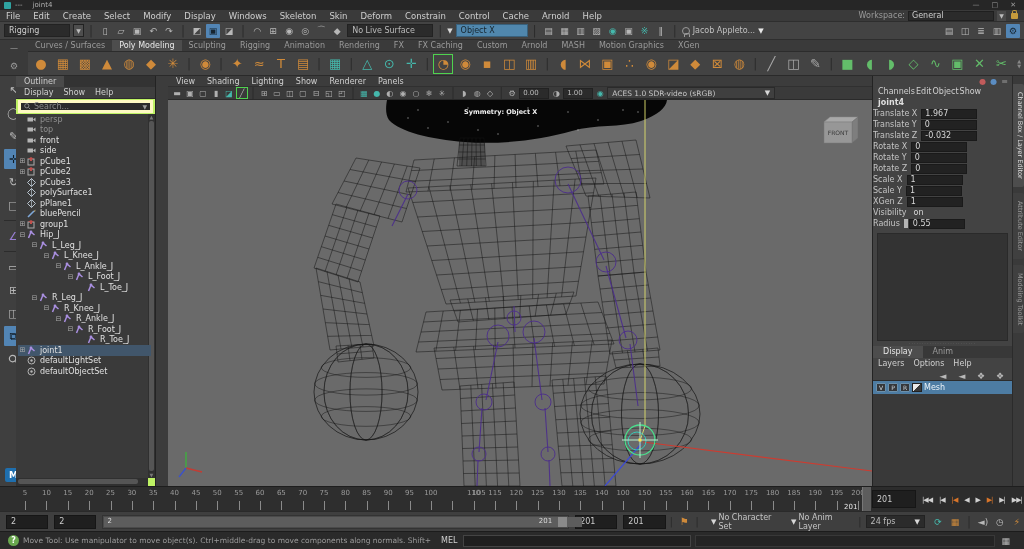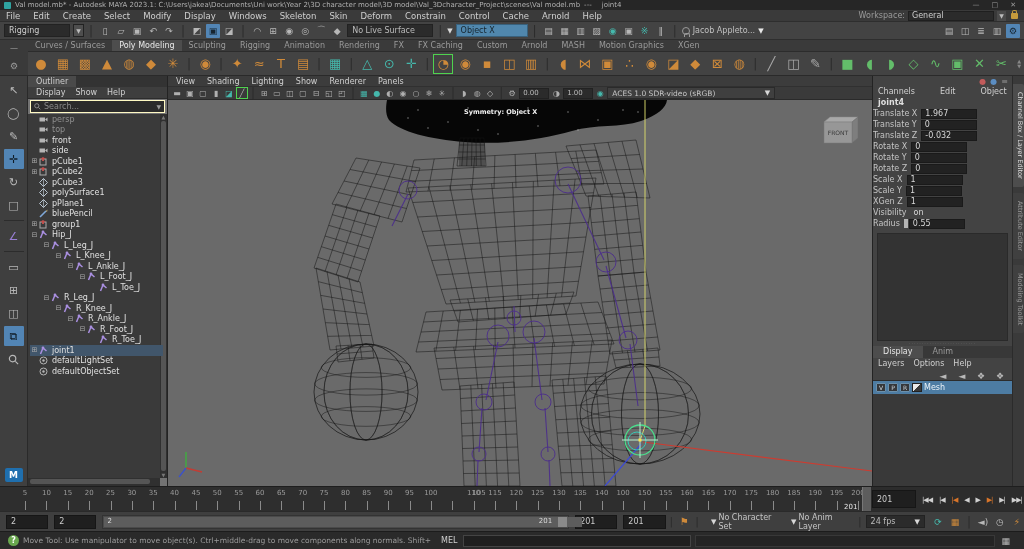--- a/index.html
+++ b/index.html
@@ -50,26 +50,26 @@
   .shelf .icon.gactive{border:1px solid #4fd24f;color:#cf8a3a;}
   .shelf-side{left:0;top:40px;width:28px;height:36px;background:#3a3a3a;border-bottom:1px solid #2a2a2a;display:flex;flex-direction:column;align-items:center;justify-content:space-around;color:#9a9a9a;}
   .shelf-scroll{margin-left:auto;display:flex;flex-direction:column;color:#888;font-size:5px;line-height:5px;}
   
   .toolbox{left:0;top:76px;width:28px;height:410px;background:#3f3f3f;border-right:1px solid #2a2a2a;display:flex;flex-direction:column;align-items:center;padding-top:4px;gap:3px;}
   .toolbox .icon{width:20px;height:20px;font-size:11px;}
   .toolbox .icon.active{background:#5285b5;color:#0f1c26;}
   .tb-div{width:20px;height:1px;background:#2c2c2c;margin:2px 0;}
   .mlogo{margin-top:auto;margin-bottom:4px;width:18px;height:14px;background:#1f6fae;color:#fff;font-size:9px;font-weight:bold;display:flex;align-items:center;justify-content:center;border-radius:2px;}
   
-  .outliner{left:28px;top:76px;width:140px;height:410px;background:#737373;border-right:1px solid #232323;display:flex;flex-direction:column;}
+  .outliner{left:16px;top:76px;width:140px;height:410px;background:#bef264;border-right:1px solid #232323;display:flex;flex-direction:column;}
   .ol-tabrow{height:11px;background:#333;display:flex;}
   .ol-tab{background:#4a4a4a;color:#ccc;font-size:8px;padding:0 8px;display:flex;align-items:center;}
   .ol-menus{height:12px;display:flex;gap:10px;align-items:center;padding:0 8px;background:#3e3e3e;border-bottom:1px solid #2c2c2c;}
   .ol-menus span{color:#cfcfcf;}
-  .ol-search{height:13px;margin:1px 2px;background:#2b2b2b;border:1px solid #fef9c3;display:flex;align-items:center;gap:3px;padding:0 3px;color:#8a8a8a;}
+  .ol-search{height:13px;margin:1px 2px;background:#2b2b2b;border:3px solid #fef9c3;display:flex;align-items:center;gap:3px;padding:0 3px;color:#8a8a8a;}
   .ol-search .sarrow{margin-left:auto;color:#999;font-size:6px;}
   .ol-list{flex:1;position:relative;background:#3a3a3a;overflow:hidden;}
   .ol-row{position:absolute;left:0;width:126px;height:10.5px;display:flex;align-items:center;font-size:8px;color:#e0e0e0;white-space:nowrap;}
   .ol-row.dim{color:#8f8f8f;}
   .ol-row.selected{background:#41566b;width:133px;}
   .ol-exp{width:9px;color:#aaa;font-size:7px;text-align:center;flex:0 0 auto;}
   .ol-ico{width:10px;margin-right:3px;flex:0 0 auto;display:inline-flex;}
   .ol-vscroll{position:absolute;right:0;top:0;width:7px;height:100%;background:#303030;display:flex;flex-direction:column;align-items:center;color:#777;font-size:5px;}
   .ol-vthumb{width:5px;flex:1;background:#555;margin:1px 0;border-radius:2px;}
   .ol-hscroll{height:8px;background:#303030;margin-right:7px;position:relative;}
@@ -82,21 +82,21 @@
   .vp-icons .icon{width:12px;height:12px;font-size:8px;color:#b0b0b0;}
   .vp-icons .icon.tealb{color:#45b8ac;}
   .vp-icons .icon.greenb{border:1px solid #4fd24f;color:#b0b0b0;}
   .vp-field{background:#2b2b2b;border:1px solid #222;height:11px;width:30px;display:flex;align-items:center;padding:0 3px;color:#bbb;font-size:7px;}
   .aces{background:#3f3f3f;border:1px solid #2a2a2a;height:12px;display:flex;align-items:center;gap:3px;padding:0 4px;color:#c5c5c5;font-size:7.5px;width:168px;}
   .aces .tri{margin-left:auto;}
   .canvas{position:relative;width:704px;height:386px;background:#6a6a6a;overflow:hidden;}
   
   .rp{left:872px;top:76px;width:140px;height:410px;background:#434343;border-left:1px solid #232323;display:flex;flex-direction:column;}
   .rp-miniicons{height:10px;display:flex;justify-content:flex-end;gap:4px;align-items:center;padding:0 4px;color:#b36;}
-  .cb-menus{height:11px;display:flex;gap:25px;align-items:center;padding:0 5px;}
+  .cb-menus{height:11px;display:flex;gap:1px;align-items:center;padding:0 5px;}
   .cb-menus span{color:#d0d0d0;font-size:8px;}
   .cb-obj{height:11px;color:#dedede;font-weight:bold;padding:1px 5px;}
   .ch-row{height:11px;display:flex;align-items:center;justify-content:flex-start;padding-right:6px;}
   .ch-label{color:#c4c4c4;margin-right:4px;}
   .ch-value{width:56px;height:10px;background:#222;border:1px solid #1a1a1a;color:#d8d8d8;display:flex;align-items:center;padding:0 3px;}
   .ch-value.noBox{background:none;border:none;width:56px;}
   .ch-slider{width:4px;height:9px;background:#b5b5b5;margin-right:1px;}
   .cb-empty{flex:1;background:#333;margin:4px 4px 0 4px;border:1px solid #2a2a2a;}
   .rp-divider{height:5px;display:flex;align-items:center;justify-content:center;color:#6e6e6e;font-size:5px;letter-spacing:1px;}
   .le-tabs{height:12px;display:flex;background:#383838;}
@@ -143,21 +143,20 @@
   .mel-result{width:300px;height:12px;background:#242424;border:1px solid #383838;margin-left:4px;}
   .script-icon{margin-left:6px;color:#b8b8b8;font-size:9px;}
 </style>
 </head>
 <body>
 
 <div class="window">
 
   <div class="abs titlebar">
     <span class="maya-logo"></span>
-    <span class="title-text">Val model.mb* - Autodesk MAYA 2023.1: C:\Users\jakea\Documents\Uni work\Year 2\3D character model\3D model\Val_3Dcharacter_Project\scenes\Val model.mb</span>
     <span class="title-text">---</span>
     <span class="title-ctx">joint4</span>
     <span class="winbtns">
       <span>—</span>
       <span>□</span>
       <span>✕</span>
     </span>
   </div>
 
   <div class="abs menubar">

